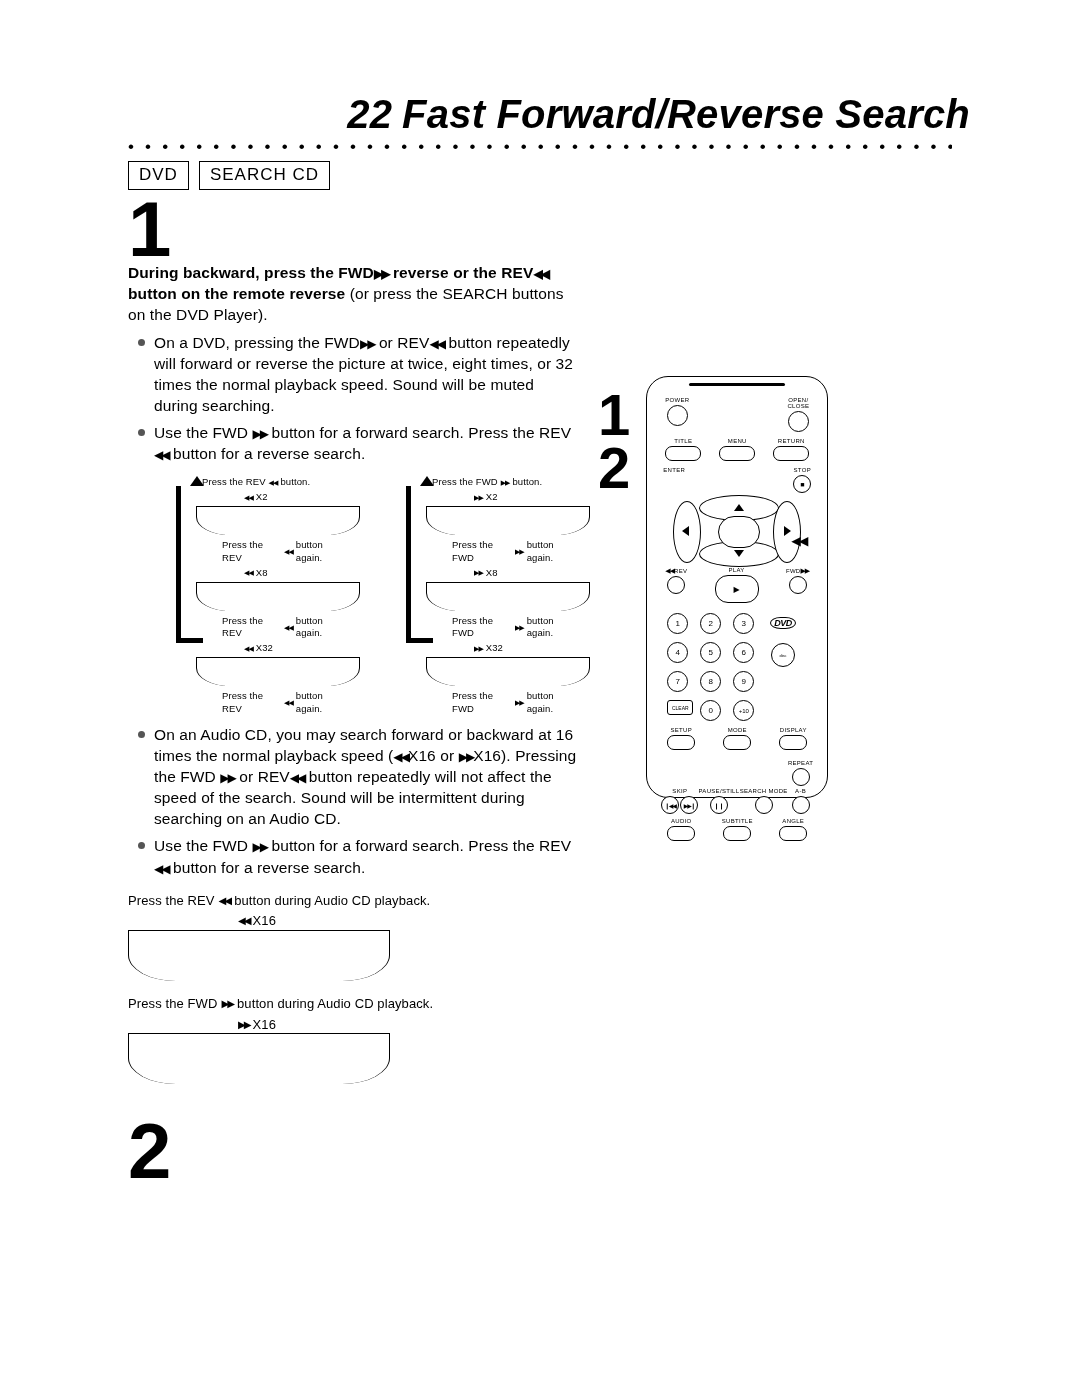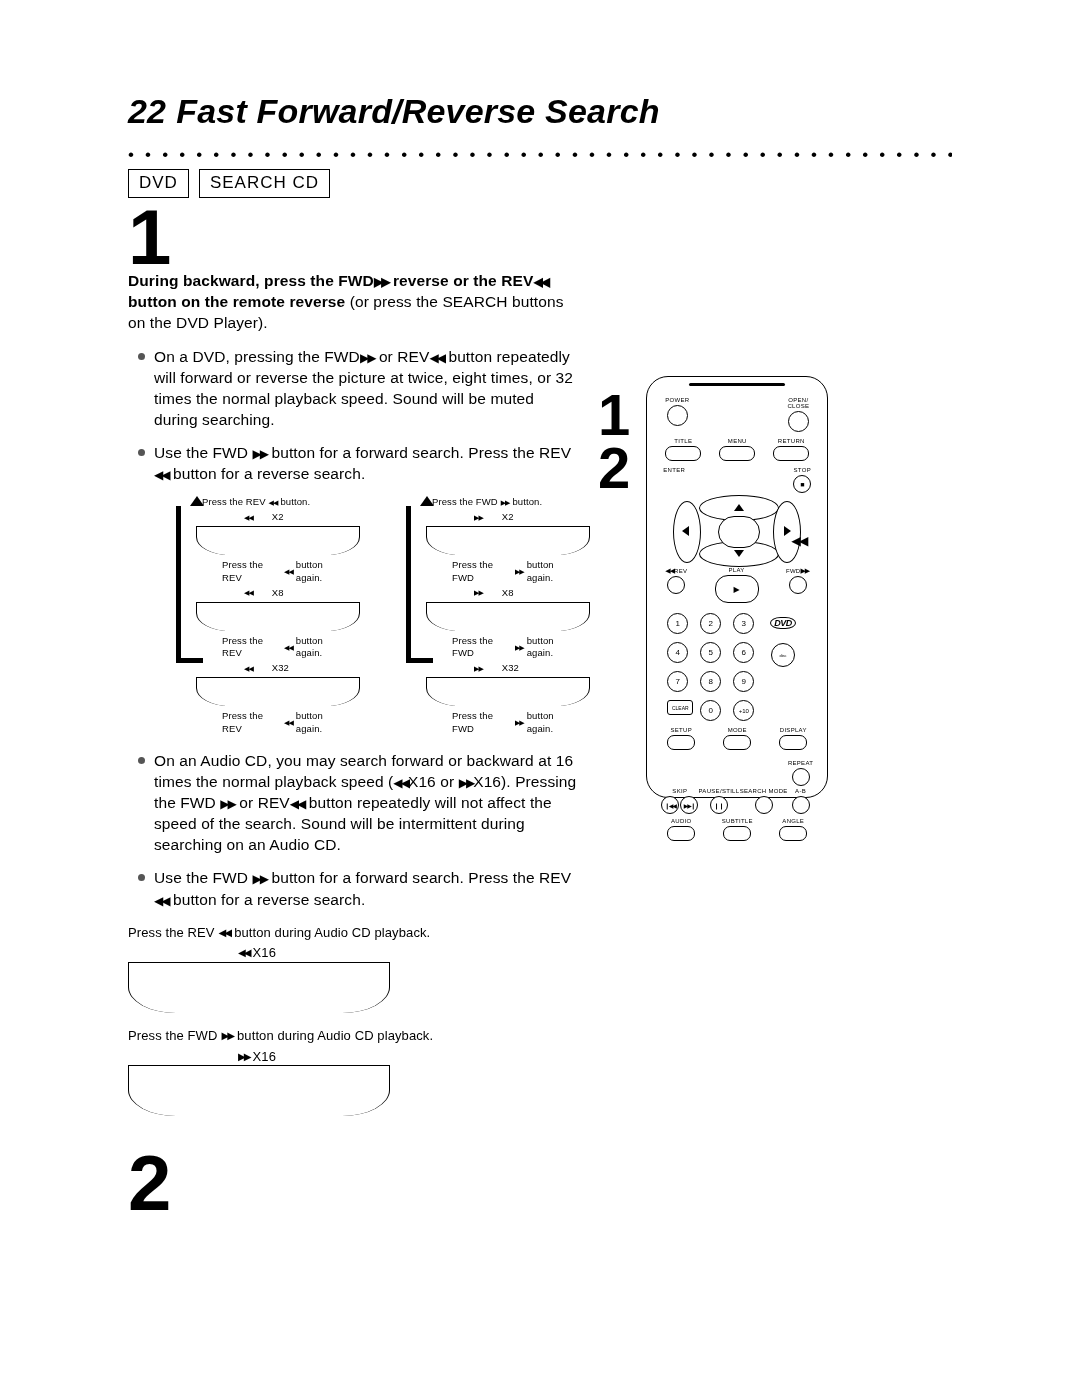--- a/index.html
+++ b/index.html
@@ -1,34 +1,34 @@
 <!DOCTYPE html>
 <html><head>
 <meta charset="utf-8">
 <style>
   html,body{margin:0;padding:0;background:#fff;color:#000;font-family:Helvetica,Arial,sans-serif;
     -webkit-font-smoothing:antialiased;}
   .page{width:1080px;height:1397px;position:relative;box-sizing:border-box;padding:92px 110px 0 128px;}
-  .title{font-style:italic;font-weight:700;font-size:34px;letter-spacing:.2px;margin-bottom:20px;}
+  .title{font-style:italic;font-weight:700;font-size:40px;letter-spacing:.2px;margin-bottom:6px;text-align:right;}
   .title .num{font-weight:700;margin-right:10px;}
   .dots{height:10px;width:824px;overflow:hidden;color:#000;font-size:17px;letter-spacing:3.2px;line-height:8px;
     white-space:nowrap;margin-bottom:8px;}
   .media-tags{display:flex;gap:10px;margin-bottom:6px;}
   .tag{border:1.4px solid #000;padding:3px 10px 4px;font-size:17px;letter-spacing:1px;}
   .step-num{font-size:78px;font-weight:700;line-height:.85;margin:2px 0 0 0;}
   .body{font-size:15.5px;line-height:1.36;letter-spacing:.1px;}
   .body b{font-weight:700;}
   .col{width:450px;}
-  .bul{display:flex;margin-top:12px;}
+  .bul{display:flex;margin-top:6px;}
   .bul .dot{width:7px;height:7px;border-radius:50%;background:#555;margin:7px 9px 0 10px;flex:0 0 auto;}
   .bul .txt{flex:1;}
   .fig-row{display:flex;gap:30px;margin:8px 0 4px 20px;}
   .fig-col{width:200px;}
   .fig-cap{font-size:9.5px;margin:4px 0 2px 54px;display:flex;align-items:center;gap:3px;}
-  .fig-speed{font-size:9.5px;margin:0 0 0 96px;display:flex;align-items:center;gap:19px;}
+  .fig-speed{font-size:9.5px;margin:0 0 0 96px;display:flex;align-items:center;gap:3px;}
   .screen{height:28px;border:1.3px solid #000;border-bottom:none;border-radius:0 0 34px 34px/0 0 18px 18px;
     margin:2px 0 0 48px;width:162px;position:relative;}
   .screen-lg{height:50px;width:260px;border:1.3px solid #000;border-bottom:none;
     border-radius:0 0 48px 48px/0 0 26px 26px;margin:0 0 0 0;}
   .loopbar{position:absolute;border:5px solid #000;border-right:none;border-top:none;}
   .arrowhead{position:absolute;width:0;height:0;border-left:7px solid transparent;border-right:7px solid transparent;
     border-bottom:10px solid #000;}
   .cd-cap{font-size:13px;margin:14px 0 3px 0;display:flex;align-items:center;gap:4px;}
   .cd-speed{font-size:13px;margin:2px 0 0 110px;display:flex;align-items:center;gap:3px;}
 

